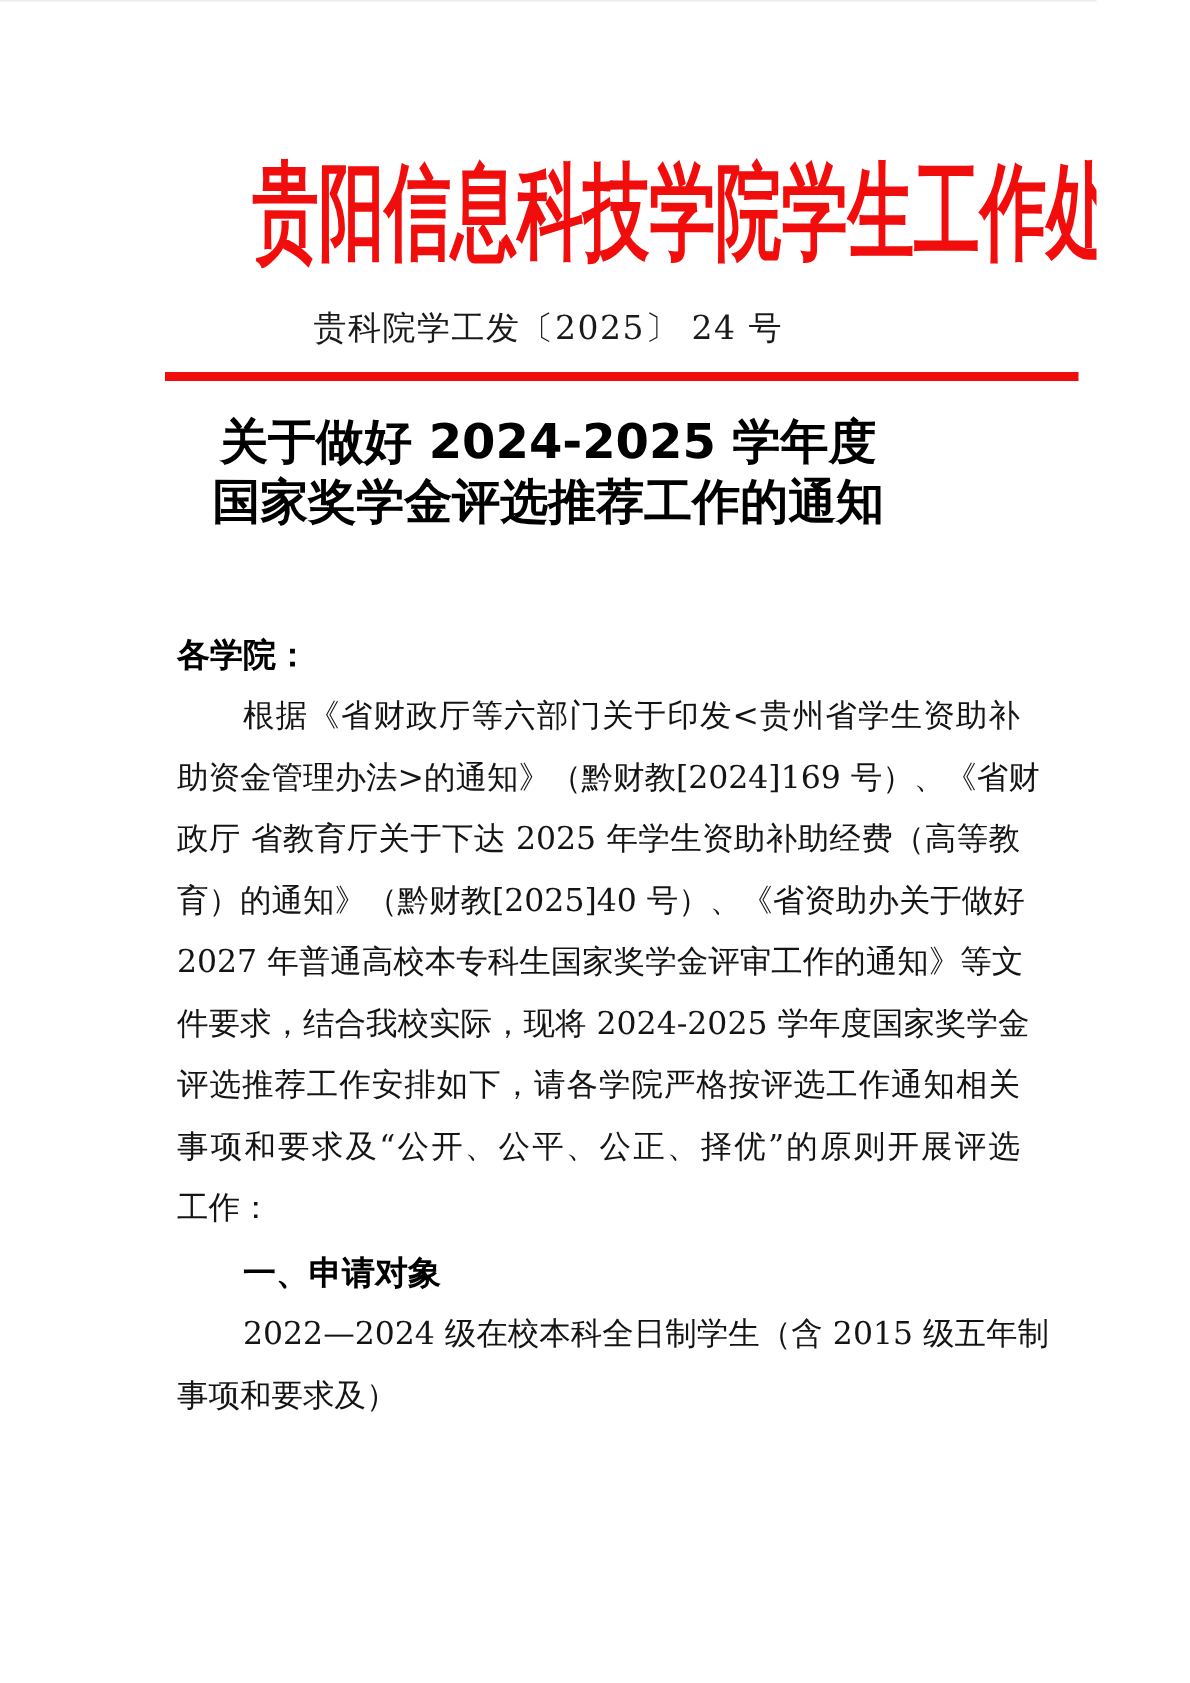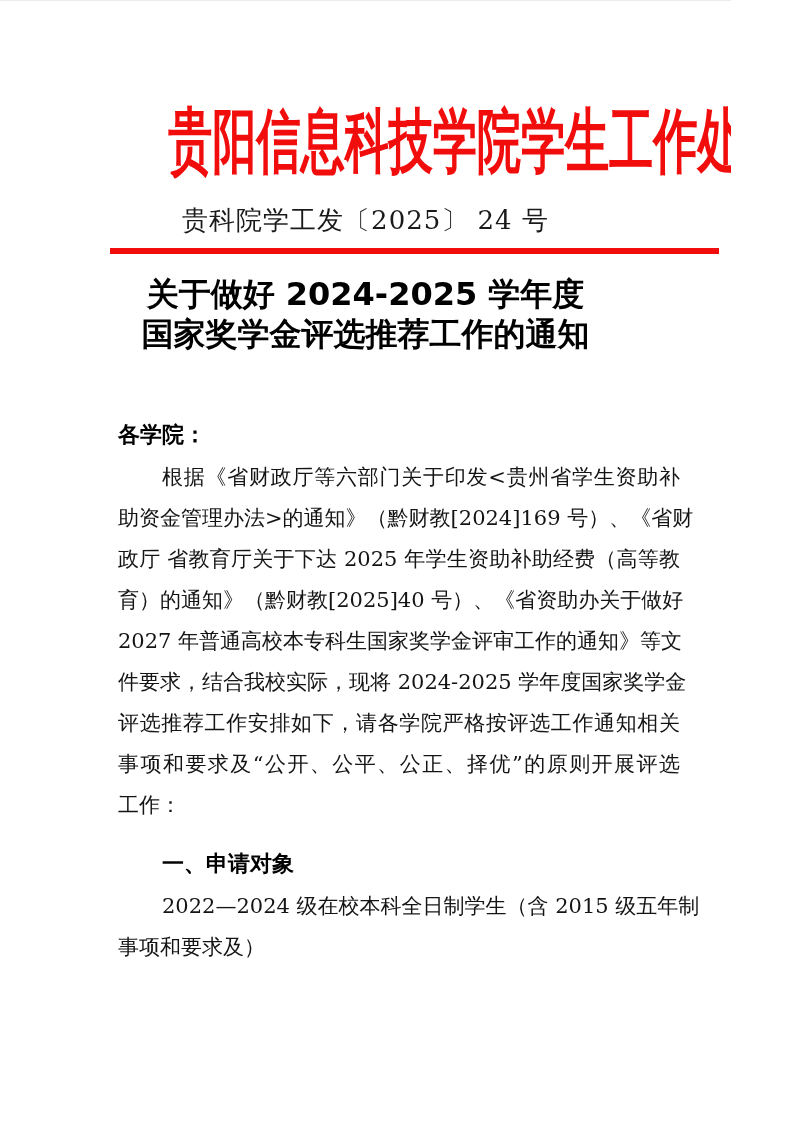--- a/index.html
+++ b/index.html
@@ -36,21 +36,21 @@
     font-weight: bold;
     color: #f20d0d;
     font-family: "DejaVu Serif", "Liberation Serif", serif;
   }
   .doc-number {
     position: absolute;
     top: 204px;
     left: 0;
     width: 100%;
     text-align: center;
-    font-size: 26px;
+    font-size: 22px;
     line-height: 30px;
     letter-spacing: 1px;
     color: #1a1a1a;
     font-family: "DejaVu Serif", "Liberation Serif", serif;
   }
   .red-line {
     position: absolute;
     top: 247px;
     left: 110px;
     width: 609px;
@@ -86,27 +86,27 @@
     overflow: visible;
   }
   .jline {
     text-align: justify;
     text-align-last: justify;
   }
   .ind {
     padding-left: 44px;
   }
   .bold-heading {
-    font-family: Liberation Mono, monospace;
+    font-family: Liberation Sans, sans-serif;
     font-weight: bold;
     font-size: 22px;
     color: #000000;
   }
   .heading-space {
-    margin-top: 19px;
+    margin-top: 2px;
   }
 </style>
 </head>
 <body>
 
 <div class="page">
 
   <div class="org-title">
     <span class="org-title-inner">贵阳信息科技学院学生工作处</span>
   </div>

